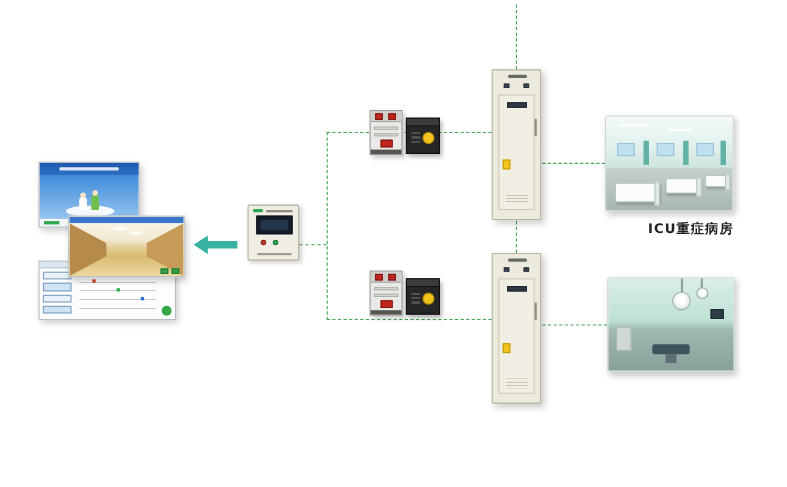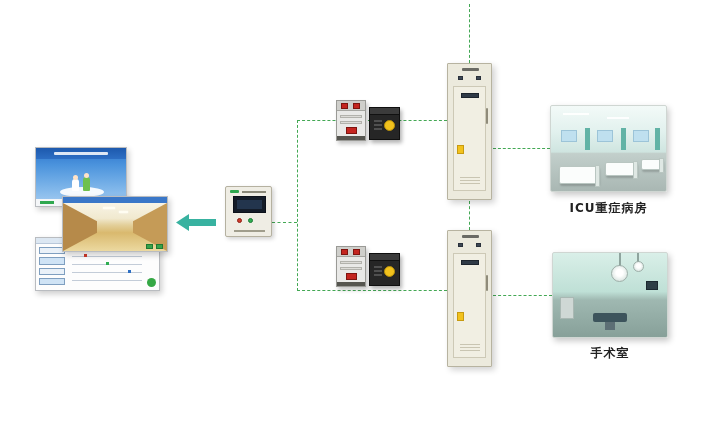--- a/index.html
+++ b/index.html
@@ -136,21 +136,21 @@
   #photo-or .lamp{position:absolute;border-radius:50%;border:1px solid #9fb0aa;
       background:radial-gradient(circle at 50% 45%,#ffffff 30%,#e4ece9 65%,#bcc9c4 100%)}
   #photo-or .lp1{left:58px;top:12px;width:17px;height:17px}
   #photo-or .lp2{left:80px;top:8px;width:11px;height:11px}
   #photo-or .table{position:absolute;left:40px;bottom:15px;width:34px;height:9px;background:#3d545c;border-radius:2px}
   #photo-or .pedestal{position:absolute;left:52px;bottom:7px;width:10px;height:8px;background:#5d6f75}
   #photo-or .equip{position:absolute;left:7px;bottom:18px;width:14px;height:22px;background:#cfd8d5;border:1px solid #a9b8b3}
   #photo-or .monitor{position:absolute;right:9px;top:28px;width:12px;height:9px;background:#2e3e46;border:1px solid #1d2930}
 
   
-  .photo-label{position:absolute;font-size:12px;font-weight:bold;color:#222;text-align:center;letter-spacing:1px}
+  .photo-label{position:absolute;font-size:12px;font-weight:bold;color:#222;text-align:right;letter-spacing:1px}
   #label-icu{left:550px;top:200px;width:117px}
   #label-or{left:552px;top:345px;width:116px}
 </style>
 </head>
 <body>
 
 <div id="canvas">
 
   <div class="dash-h" id="line-panel"></div>
   <div class="dash-v" id="line-trunk"></div>
@@ -289,15 +289,14 @@
     <span class="arm a2"></span>
     <span class="lamp lp1"></span>
     <span class="lamp lp2"></span>
     <div class="equip"></div>
     <div class="monitor"></div>
     <div class="table"></div>
     <div class="pedestal"></div>
   </div>
 
   <div class="photo-label" id="label-icu">ICU重症病房</div>
-  <div class="photo-label" id="label-or">手术室</div>
 
 </div>
 
 </body></html>

